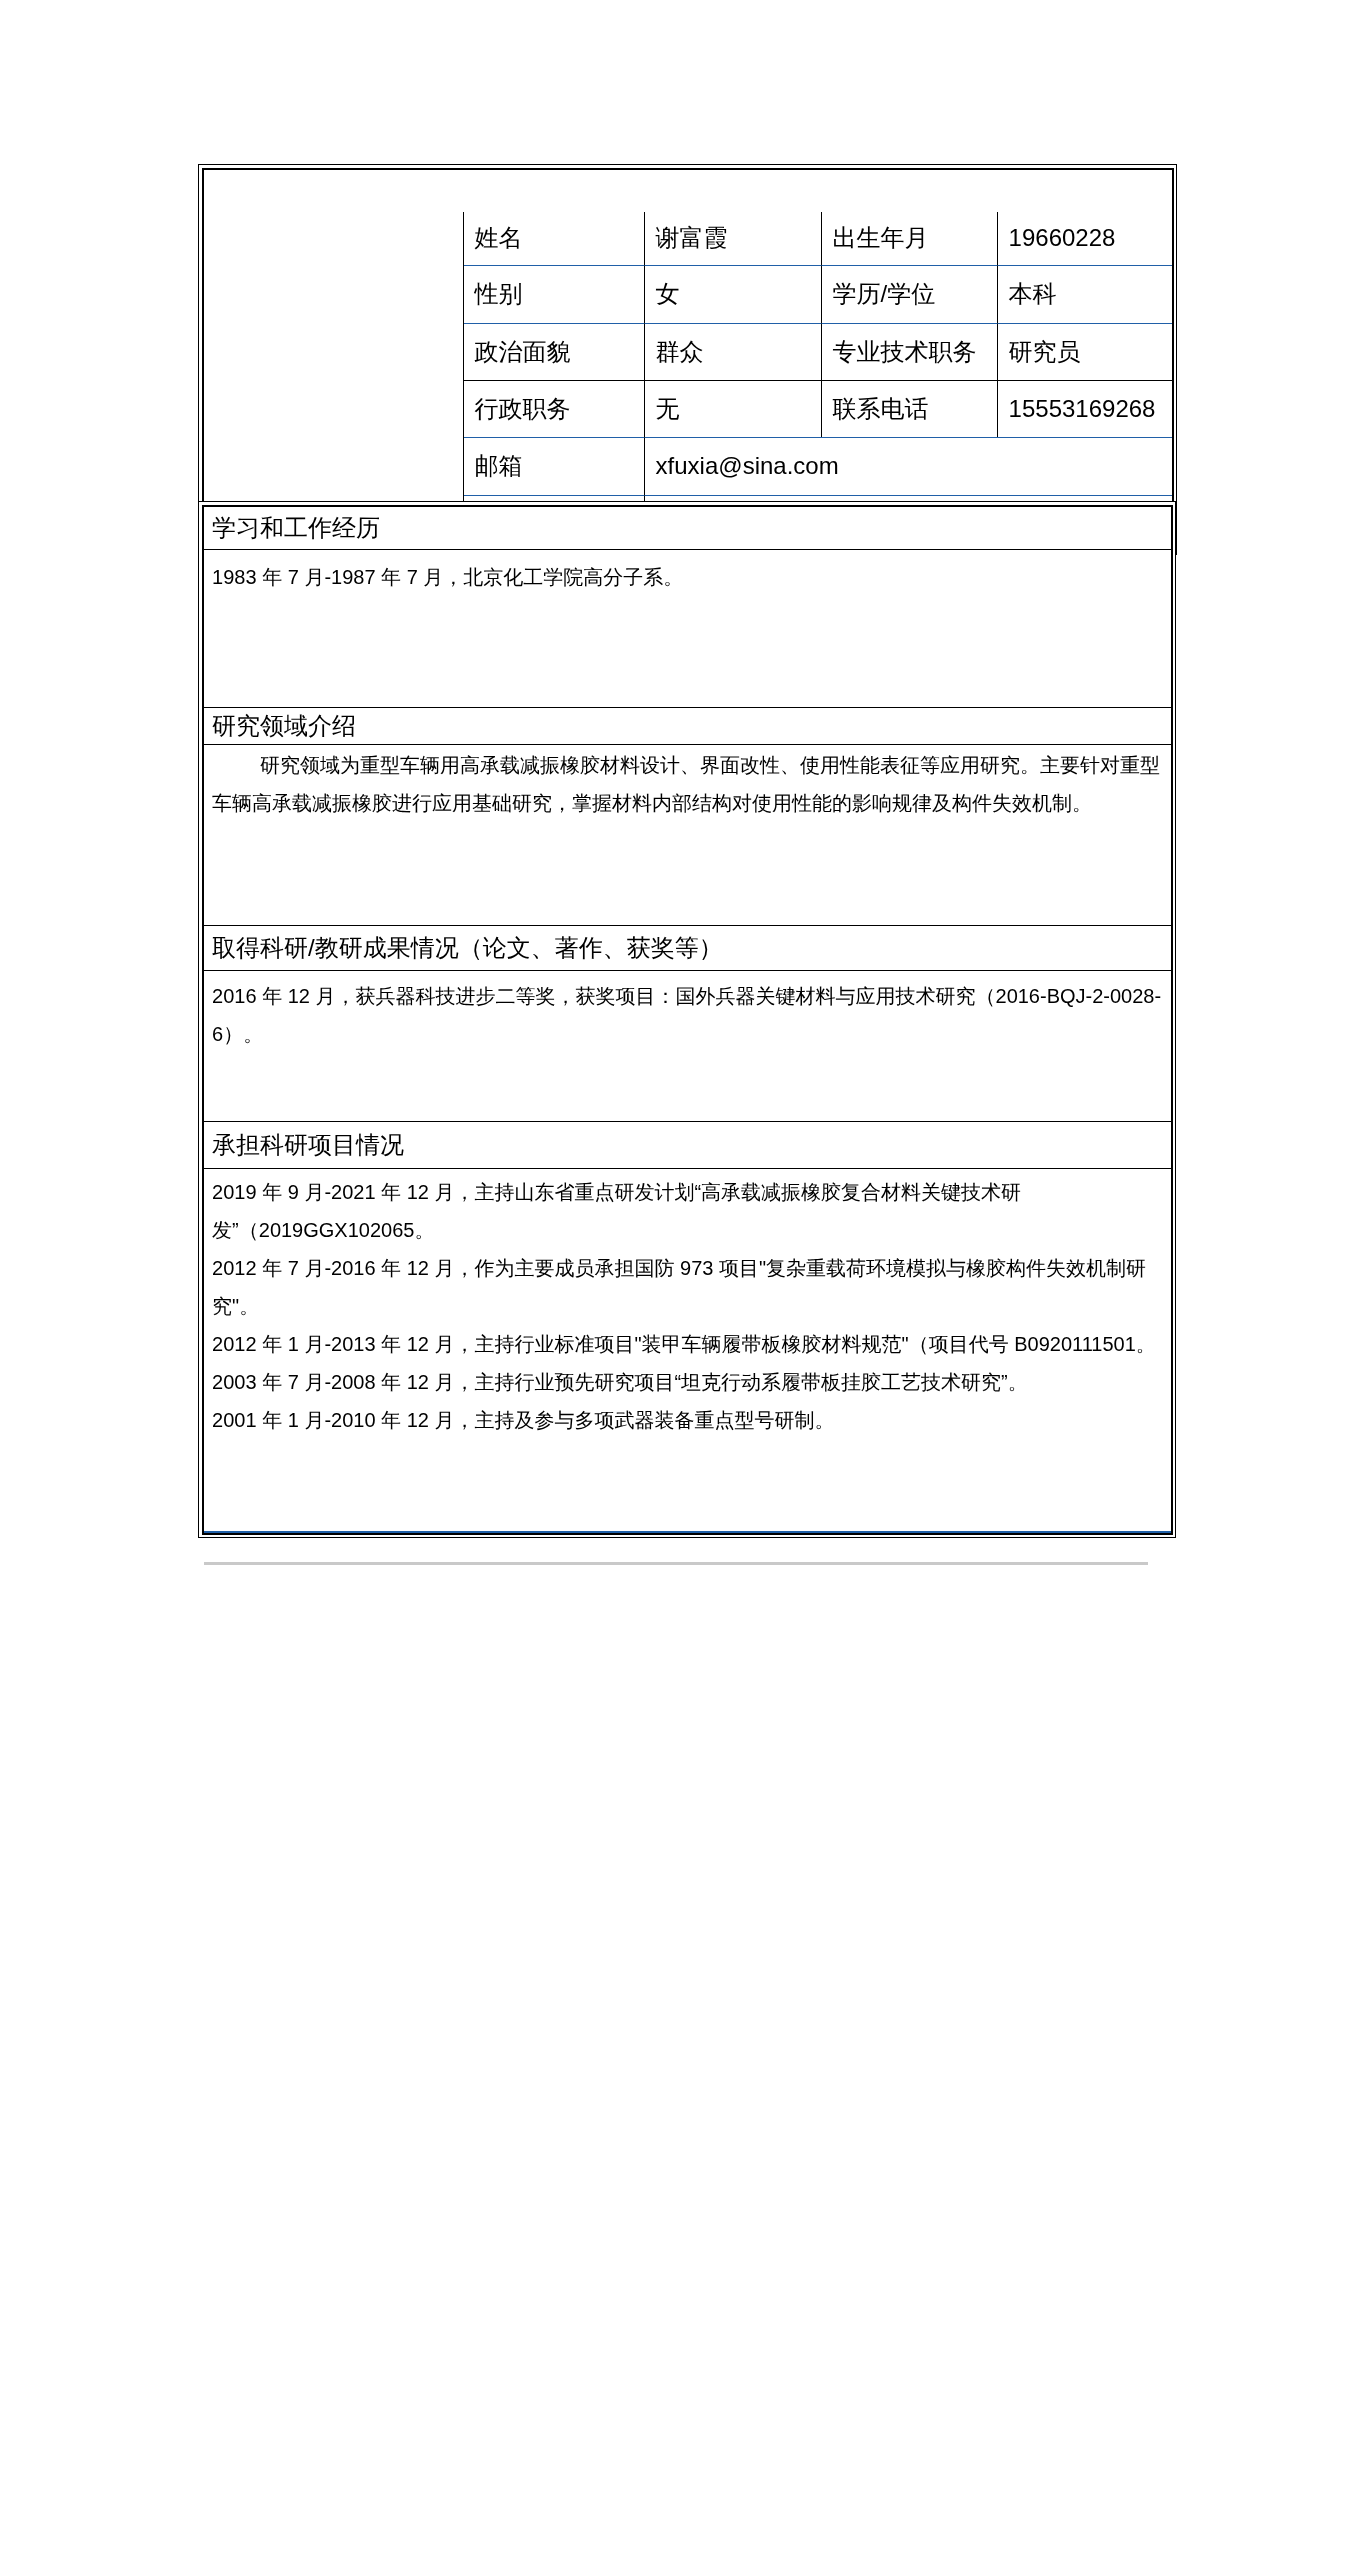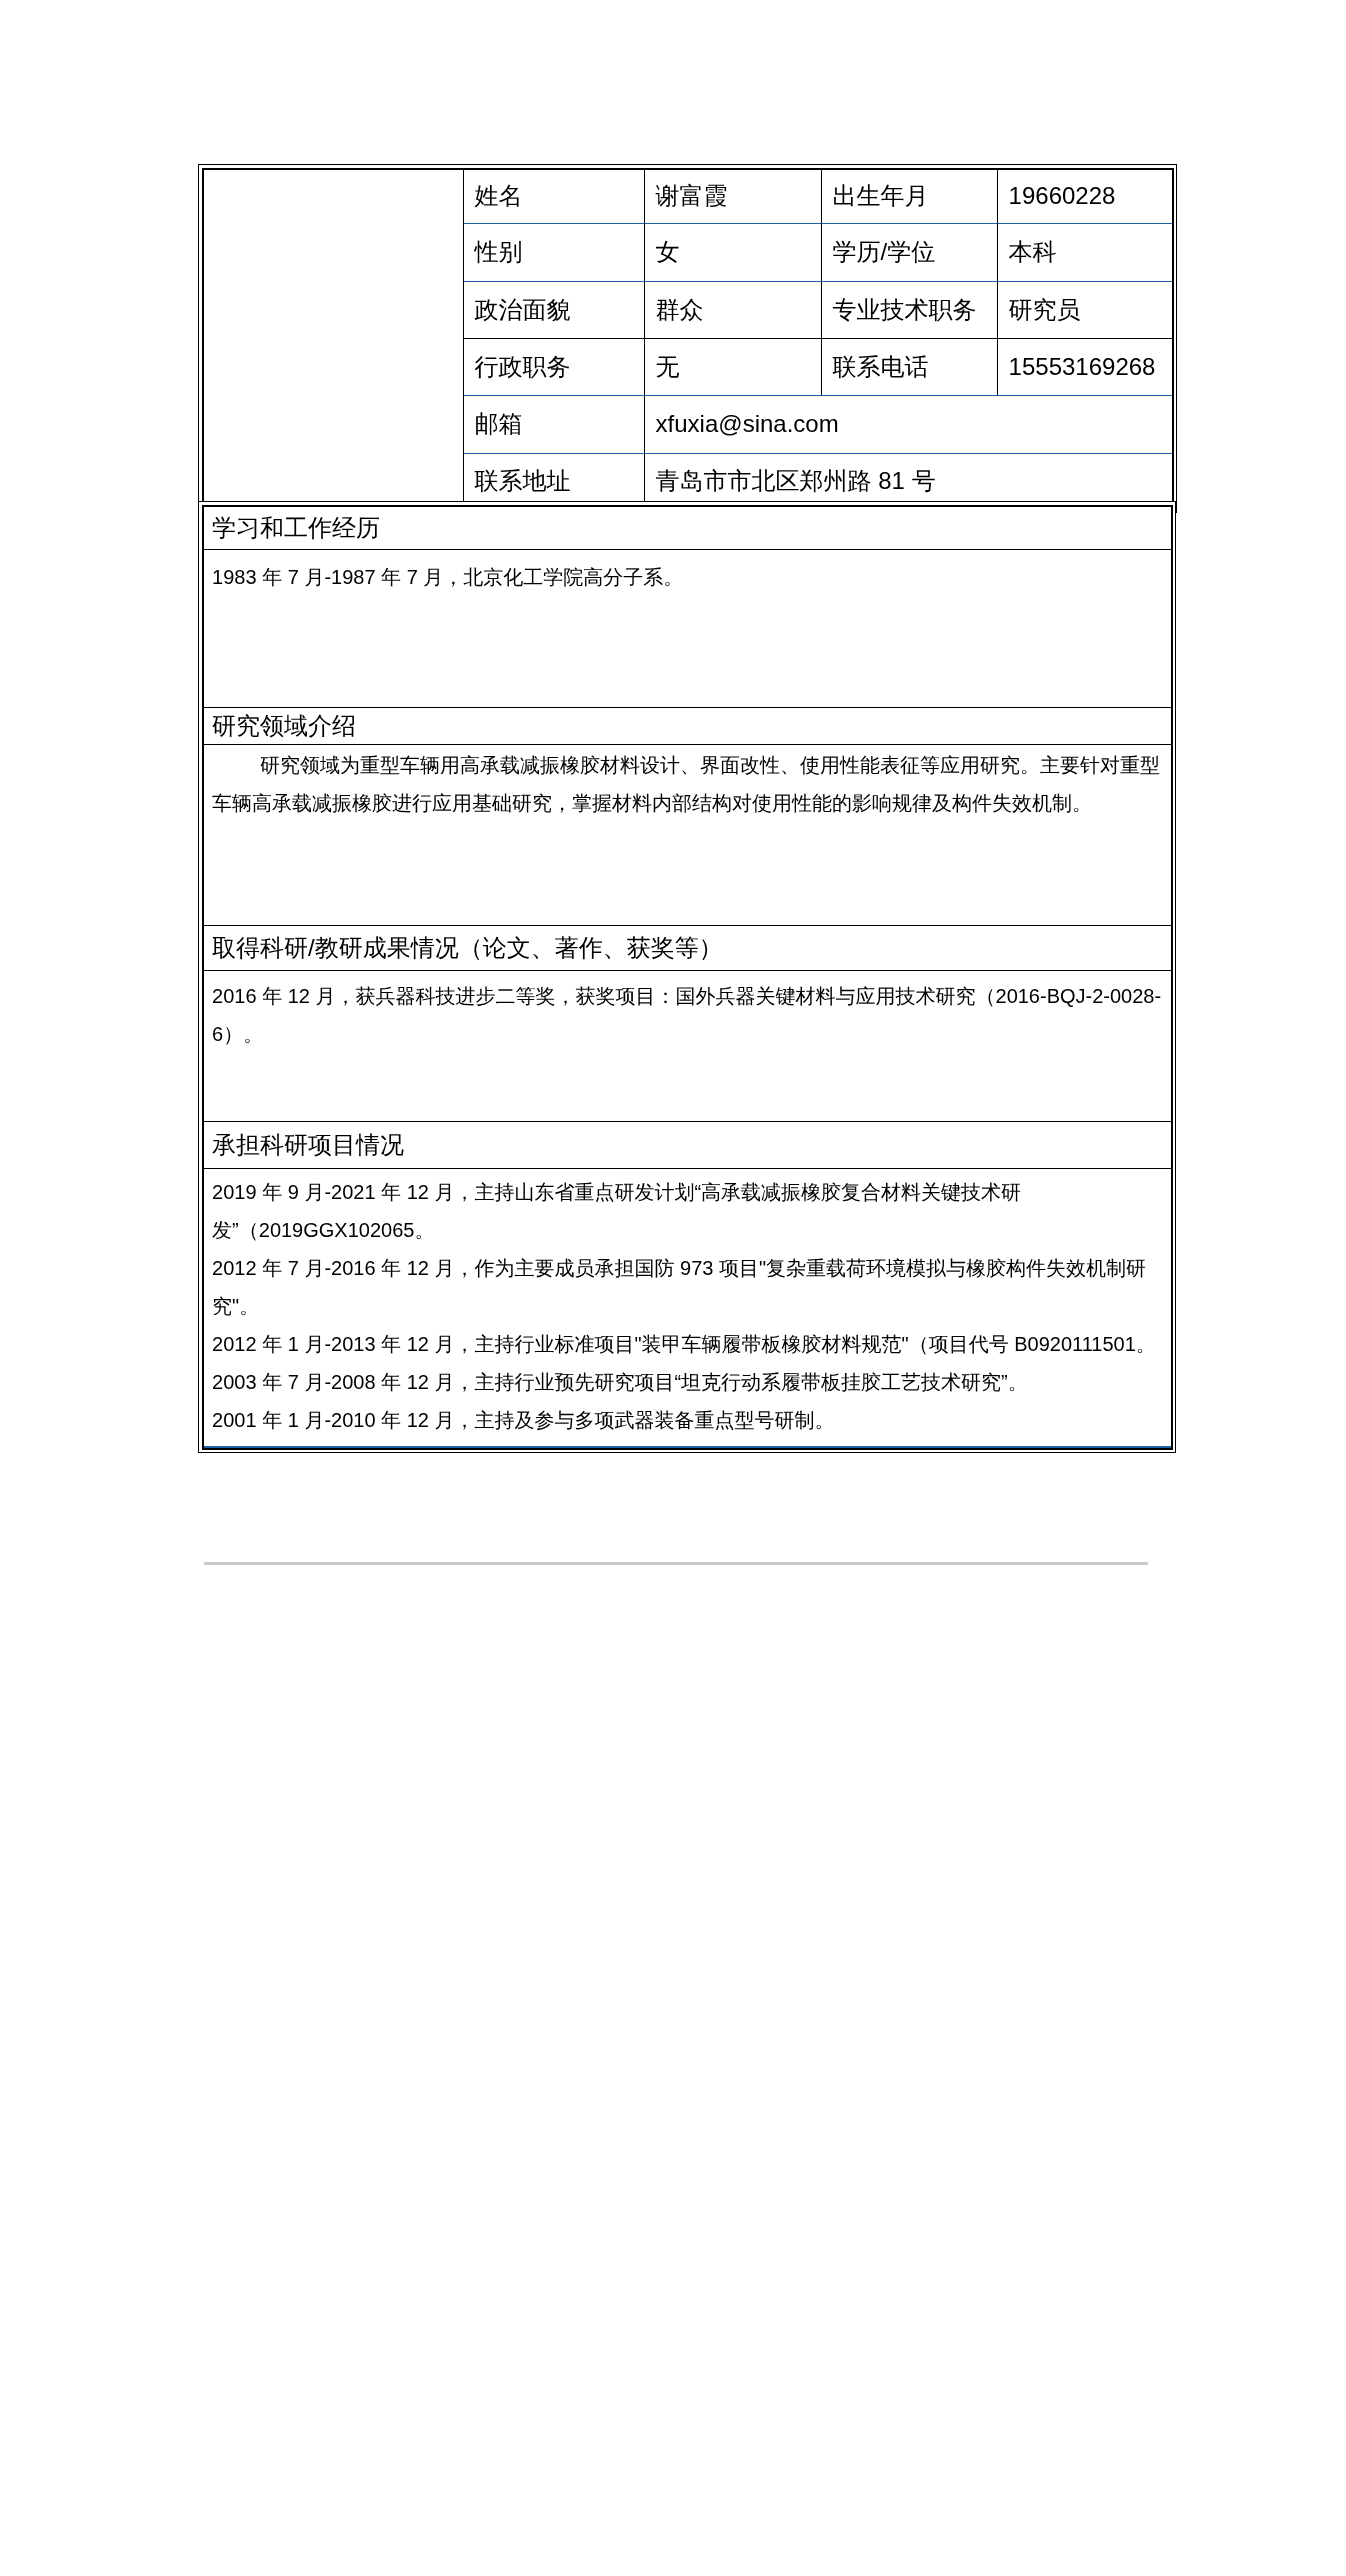--- a/index.html
+++ b/index.html
@@ -28,20 +28,21 @@
     left:0;right:0;bottom:0;
     height:1.7px;
     background:#2060A8;
   }
   
   #profile-table{ left:198px; top:164px; }
   .pgrid{
     display:grid;
     grid-template-columns:260px 180px 177px 176px 175px;
     grid-template-rows:53px 58px 57px 57px 58px 55px;
+    margin-top:42px;
   }
   .pgrid > div{ box-sizing:border-box; }
   .cell{
     display:flex;
     align-items:center;
     padding-left:11px;
     font-size:24px;
     overflow:hidden;
     white-space:nowrap;
   }
@@ -73,21 +74,21 @@
     line-height:38px;
     border-top:1.7px solid #000;
     overflow:hidden;
   }
   .bt{ border-top:1.7px solid #000; }
   .sec-c p{ margin:0; }
   .indent{ text-indent:48px; }
   #h1{height:42px;} #c1{height:158px; padding-top:8.5px;}
   #h2{height:37px;} #c2{height:153px; padding-top:1.7px;}
   #h3{height:45px;margin-top:28px;} #c3{height:151px;}
-  #h4{height:47px;} #c4{height:280px; padding-top:4.3px;}
+  #h4{height:47px;} #c4{height:365px; padding-top:4.3px;}
   
   .page-divider{
     position:absolute;
     left:204px;
     top:1562px;
     width:944px;
     height:3.4px;
     background:#C9C9C9;
   }
 </style>

